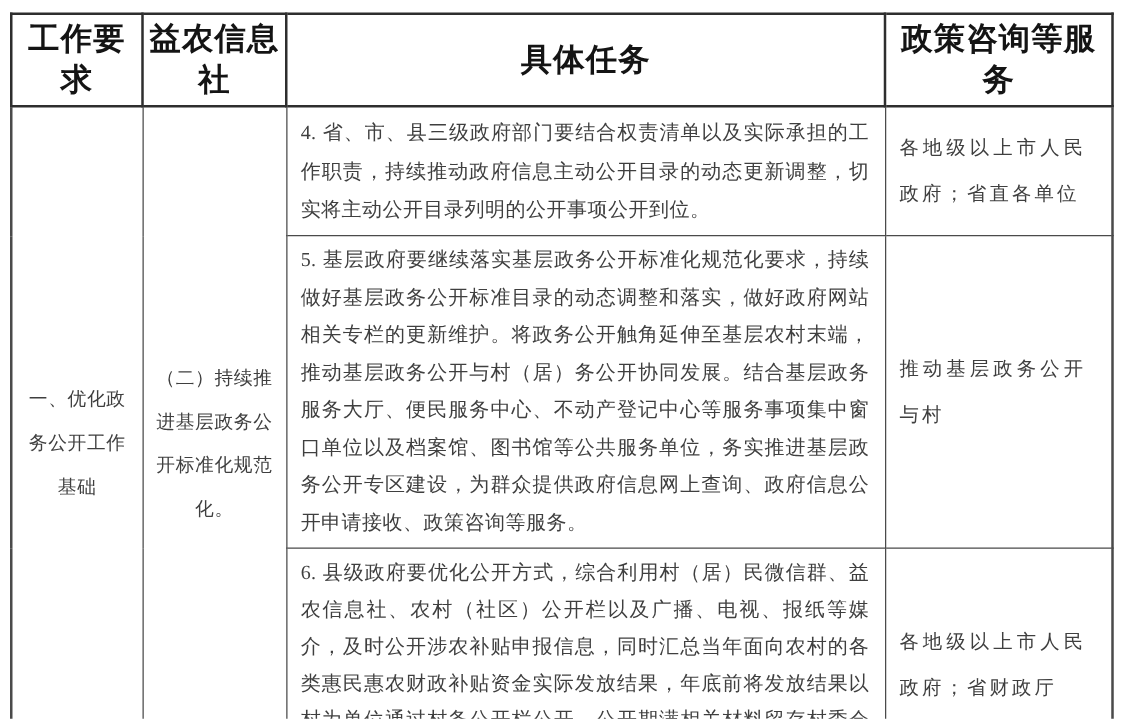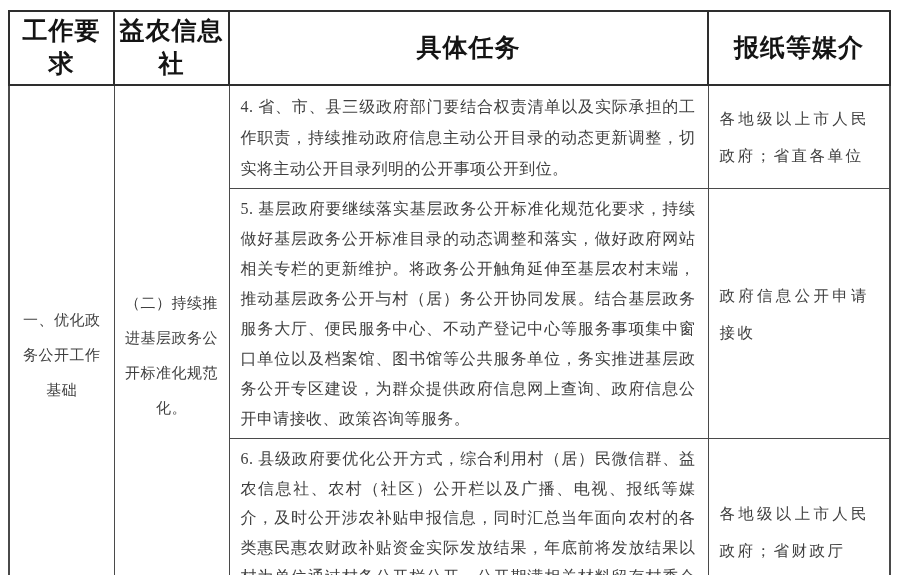--- a/index.html
+++ b/index.html
@@ -79,33 +79,33 @@
       <col class="c1">
         <col class="c2">
         <col class="c3">
         <col class="c4">
     </colgroup>
     <thead>
       <tr>
         <th>工作要求</th>
         <th>益农信息社</th>
         <th>具体任务</th>
-        <th>报纸等媒介</th>
+        <th>政策咨询等服务</th>
       </tr>
     </thead>
     <tbody>
       <tr>
         <td class="span-cell" rowspan="3">一、优化政务公开工作基础</td>
         <td class="span-cell" rowspan="3">（二）持续推进基层政务公开标准化规范化。</td>
         <td class="req-cell req-row1">4. 省、市、县三级政府部门要结合权责清单以及实际承担的工作职责，持续推动政府信息主动公开目录的动态更新调整，切实将主动公开目录列明的公开事项公开到位。</td>
         <td class="unit-cell">各地级以上市人民政府；省直各单位</td>
       </tr>
       <tr>
         <td class="req-cell req-row2">5. 基层政府要继续落实基层政务公开标准化规范化要求，持续做好基层政务公开标准目录的动态调整和落实，做好政府网站相关专栏的更新维护。将政务公开触角延伸至基层农村末端，推动基层政务公开与村（居）务公开协同发展。结合基层政务服务大厅、便民服务中心、不动产登记中心等服务事项集中窗口单位以及档案馆、图书馆等公共服务单位，务实推进基层政务公开专区建设，为群众提供政府信息网上查询、政府信息公开申请接收、政策咨询等服务。</td>
-        <td class="unit-cell">政府信息公开申请接收</td>
+        <td class="unit-cell">推动基层政务公开与村</td>
       </tr>
       <tr>
         <td class="req-cell req-row3">6. 县级政府要优化公开方式，综合利用村（居）民微信群、益农信息社、农村（社区）公开栏以及广播、电视、报纸等媒介，及时公开涉农补贴申报信息，同时汇总当年面向农村的各类惠民惠农财政补贴资金实际发放结果，年底前将发放结果以村为单位通过村务公开栏公开，公开期满相关材料留存村委会供村民查询。各级财政部门要做好业务指导。</td>
         <td class="unit-cell">各地级以上市人民政府；省财政厅</td>
       </tr>
     </tbody>
   </table>
 </div>
 
 </body></html>

